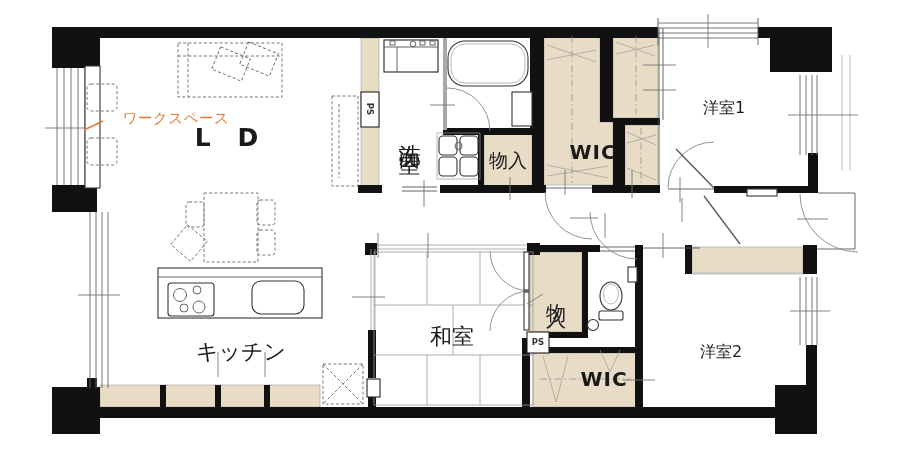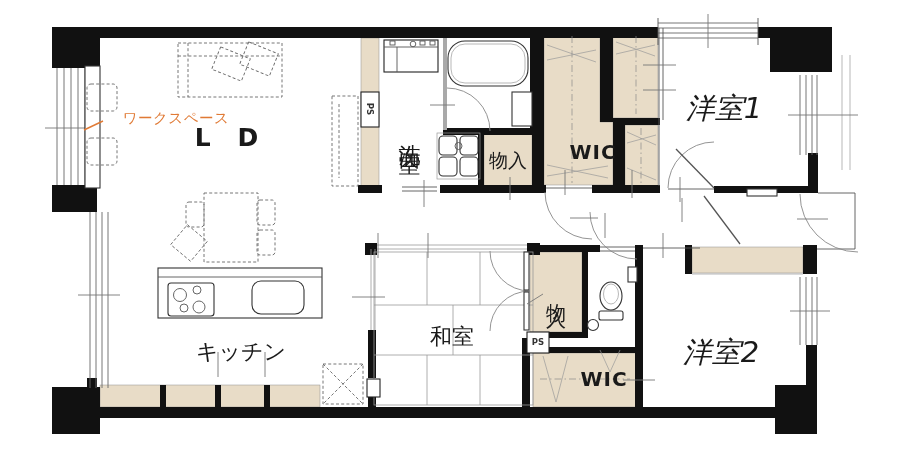--- a/index.html
+++ b/index.html
@@ -20,21 +20,21 @@
   .leaf{fill:none;stroke:#555;stroke-width:1.3;}
   .dash{fill:none;stroke:#666;stroke-width:.9;stroke-dasharray:3 2.2;}
   .tat {fill:none;stroke:#9a9a9a;stroke-width:.8;}
   .hat {fill:none;stroke:#9a9a9a;stroke-width:.7;}
   .dd  {fill:none;stroke:#8a8a8a;stroke-width:.7;stroke-dasharray:7 3 1.5 3;}
   
   .lbl{position:absolute;transform:translate(-50%,-50%);color:#1a1a1a;white-space:nowrap;
        font-weight:500;line-height:1.05;}
   .v{writing-mode:vertical-rl;text-orientation:upright;}
   .ld{font-size:25px;letter-spacing:9px;font-weight:600;}
-  .room{font-size:29px;font-style:italic;}
+  .room{font-size:16px;}
   .room2{font-size:22px;}
   .small{font-size:19px;}
   .wic{font-size:20px;font-weight:600;letter-spacing:1px;}
   .vsen{font-size:22px;letter-spacing:5px;}
   .vmono{font-size:20px;letter-spacing:4px;}
   .accent{color:var(--accent,#e07a35);font-size:14.5px;font-weight:400;letter-spacing:.5px;margin-left:12px;}
   .ps{font-size:8.5px;font-weight:600;color:#333;}
   .ps-rot{transform:translate(-50%,-50%) rotate(90deg);}
 </style>
 </head>

